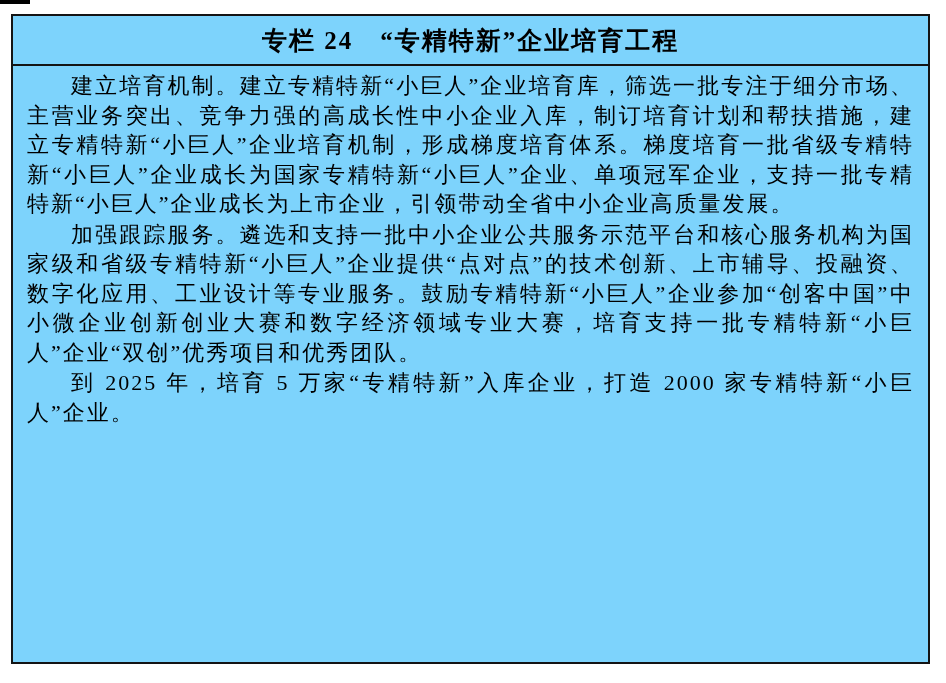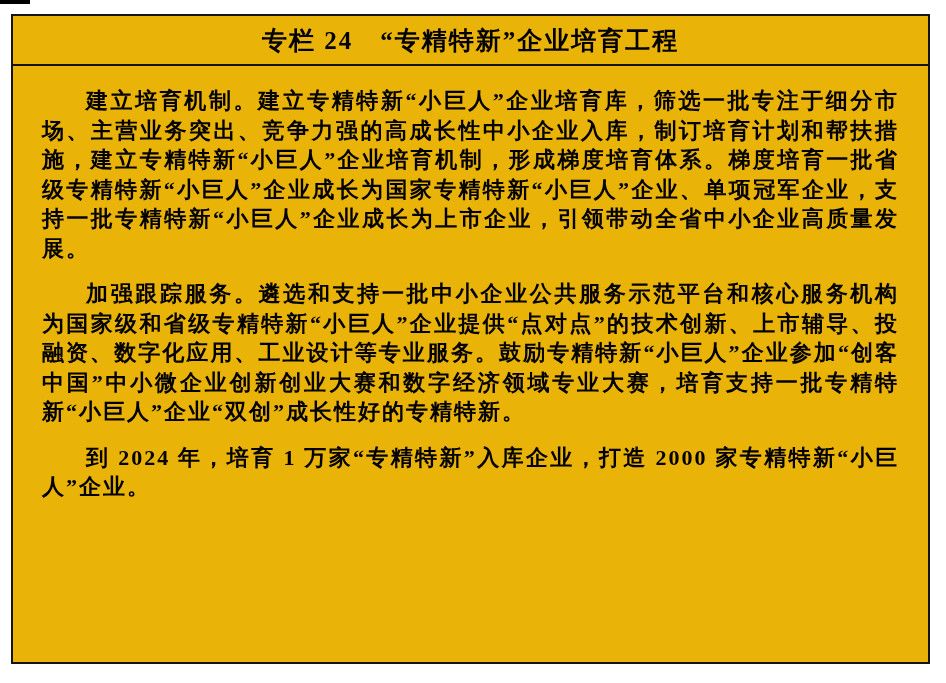--- a/index.html
+++ b/index.html
@@ -25,53 +25,52 @@
     background: #000000;
   }
   .column-box {
     position: absolute;
     left: 11px;
     top: 14px;
     width: 919px;
     height: 650px;
     border: 2px solid #141414;
     box-sizing: border-box;
-    background: #eab308;
+    background: #7dd3fc;
   }
   .column-title {
     height: 50px;
     border-bottom: 2px solid #141414;
     box-sizing: border-box;
     display: flex;
     align-items: center;
     justify-content: center;
     font-size: 25px;
     font-weight: bold;
     letter-spacing: 2px;
     white-space: nowrap;
   }
   .column-body {
     padding: 4px 13px 0 13px;
     font-size: 22px;
     line-height: 29.5px;
   }
   .column-body p {
-    margin: 16px;
+    margin: 1px;
     text-indent: 2em;
     text-align: justify;
     text-justify: inter-character;
     letter-spacing: 2px;
-    font-weight: bold;
   }
 </style>
 </head>
 <body>
 
 <div class="edge-artifact"></div>
 
 <div class="column-box">
   <div class="column-title">专栏 24　“专精特新”企业培育工程</div>
   <div class="column-body">
     <p>建立培育机制。建立专精特新“小巨人”企业培育库，筛选一批专注于细分市场、主营业务突出、竞争力强的高成长性中小企业入库，制订培育计划和帮扶措施，建立专精特新“小巨人”企业培育机制，形成梯度培育体系。梯度培育一批省级专精特新“小巨人”企业成长为国家专精特新“小巨人”企业、单项冠军企业，支持一批专精特新“小巨人”企业成长为上市企业，引领带动全省中小企业高质量发展。</p>
-    <p>加强跟踪服务。遴选和支持一批中小企业公共服务示范平台和核心服务机构为国家级和省级专精特新“小巨人”企业提供“点对点”的技术创新、上市辅导、投融资、数字化应用、工业设计等专业服务。鼓励专精特新“小巨人”企业参加“创客中国”中小微企业创新创业大赛和数字经济领域专业大赛，培育支持一批专精特新“小巨人”企业“双创”成长性好的专精特新。</p>
-    <p>到 2024 年，培育 1 万家“专精特新”入库企业，打造 2000 家专精特新“小巨人”企业。</p>
+    <p>加强跟踪服务。遴选和支持一批中小企业公共服务示范平台和核心服务机构为国家级和省级专精特新“小巨人”企业提供“点对点”的技术创新、上市辅导、投融资、数字化应用、工业设计等专业服务。鼓励专精特新“小巨人”企业参加“创客中国”中小微企业创新创业大赛和数字经济领域专业大赛，培育支持一批专精特新“小巨人”企业“双创”优秀项目和优秀团队。</p>
+    <p>到 2025 年，培育 5 万家“专精特新”入库企业，打造 2000 家专精特新“小巨人”企业。</p>
   </div>
 </div>
 
 </body></html>

